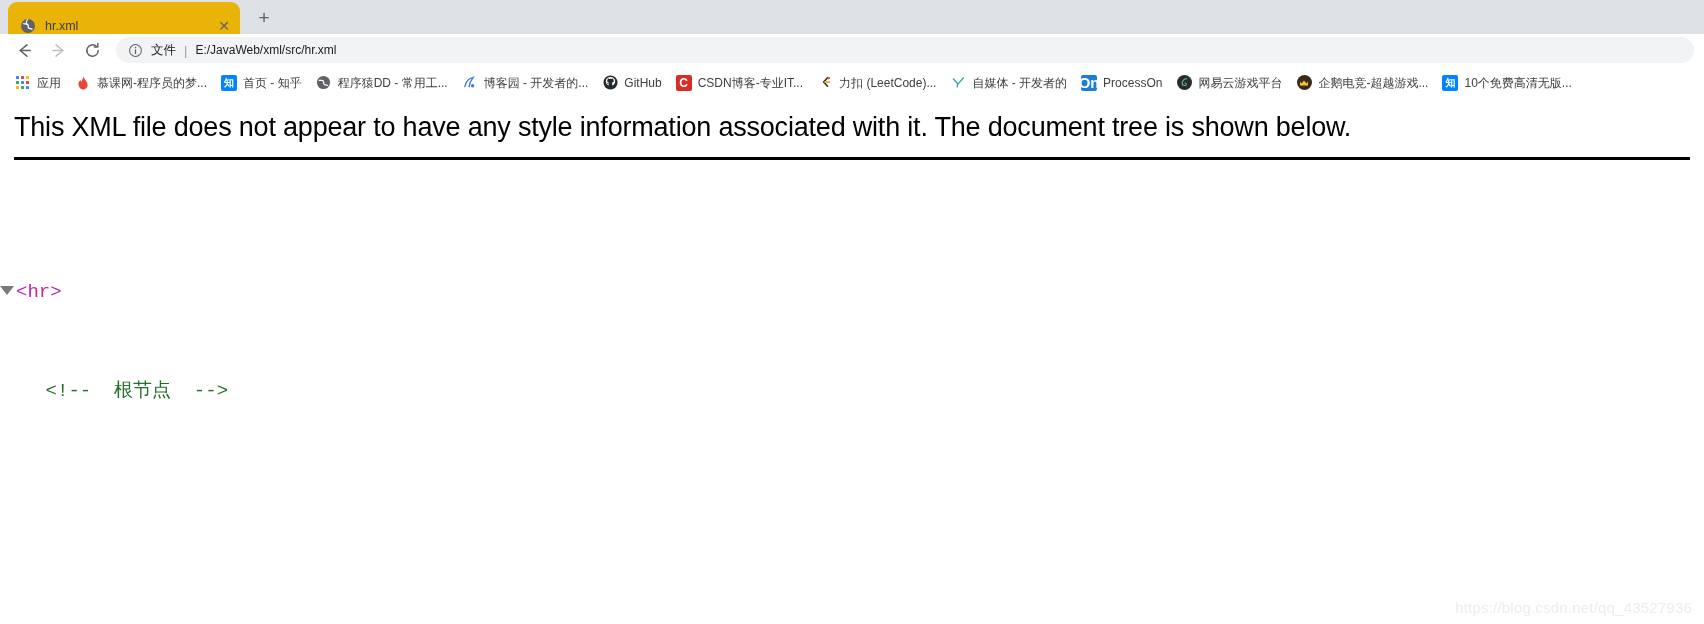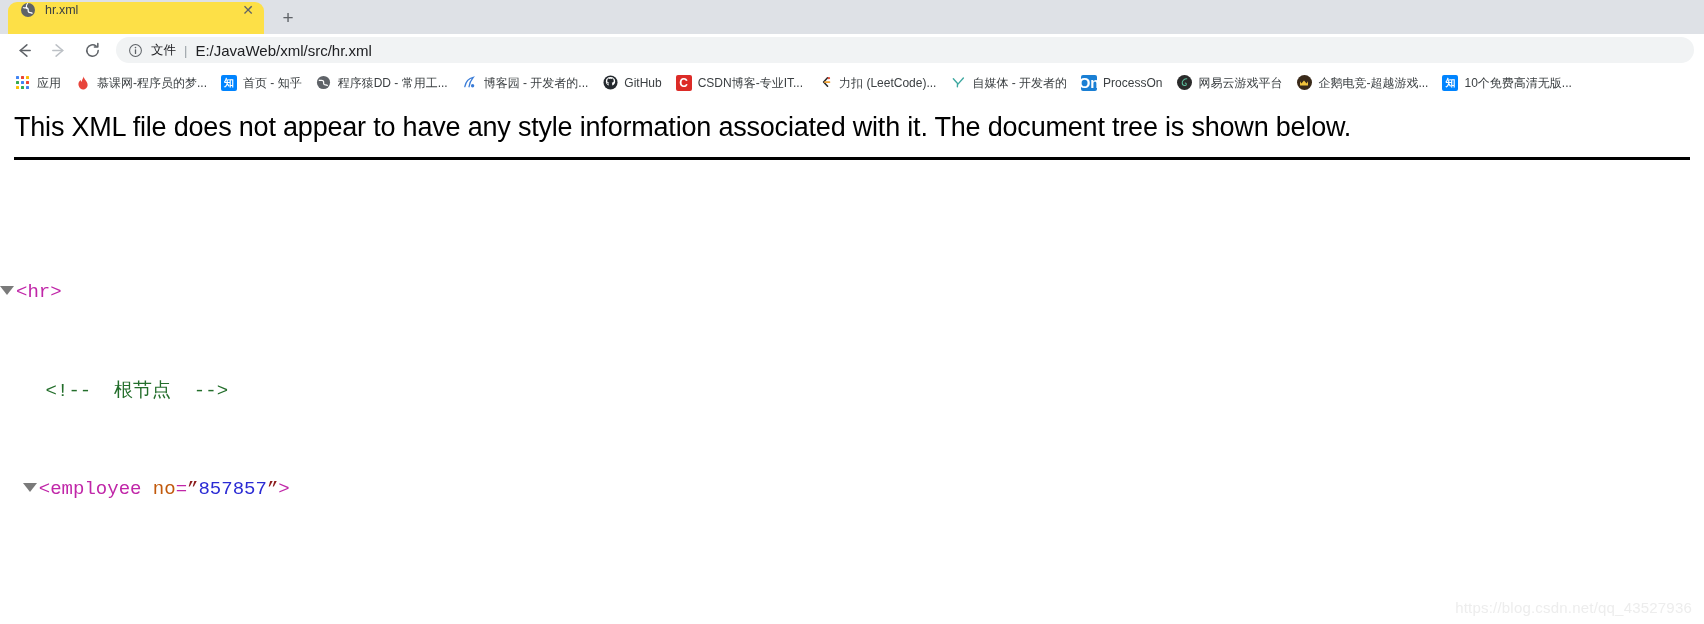--- a/index.html
+++ b/index.html
@@ -16,26 +16,26 @@
 
   .tabstrip {
     height: 34px;
     background: #dee1e6;
     display: flex;
     align-items: flex-end;
     padding-left: 8px;
     position: relative;
   }
   .tab {
-    width: 256px;
+    width: 232px;
     height: 32px;
-    background: #fde047;
+    background: #eab308;
     border-radius: 9px 9px 0 0;
     display: flex;
-    align-items: flex-start;
+    align-items: flex-end;
     padding: 0 8px 0 12px;
     position: relative;
   }
   .tab-favicon {
     width: 16px; height: 16px;
     flex: 0 0 16px;
     margin-right: 9px;
     display: block;
   }
   .tab-title {
@@ -104,21 +104,21 @@
     font-size: 12.5px;
     color: #202124;
     white-space: nowrap;
   }
   .omni-sep {
     color: #9aa0a6;
     margin: 0 8px 0 8px;
     font-size: 13px;
   }
   .omni-url {
-    font-size: 15px;
+    font-size: 12px;
     color: #202124;
     white-space: nowrap;
   }
 
   .bookmarks {
     height: 28px;
     background: #ffffff;
     display: flex;
     align-items: center;
     padding: 0 8px;
@@ -416,21 +416,20 @@
     <div class="xml-warning">This XML file does not appear to have any style information associated with it. The document tree is shown below.</div>
     <div class="hrule"></div>
 
     <div class="tree">
 
 
       <div class="tline"><span class="arrow"></span><span class="tag">&lt;hr&gt;</span></div>
 
       <div class="tline"><span>    </span><span class="cmt">&lt;!--  根节点  --&gt;</span></div>
 
-      <div class="tline"><span>  </span><span class="arrow"></span><span class="tag">&lt;employee </span><span class="attrn">no</span><span class="tag">=</span><span class="quote">”</span><span class="attrv">857857</span><span class="quote">”</span><span class="tag">&gt;</span></div>
 
       
 
       
 
       
 
       
 
       

